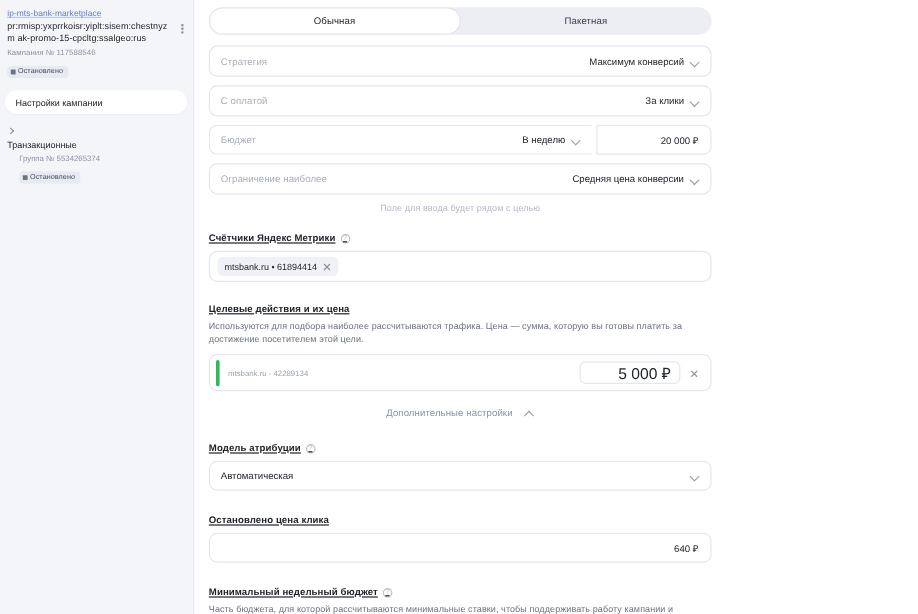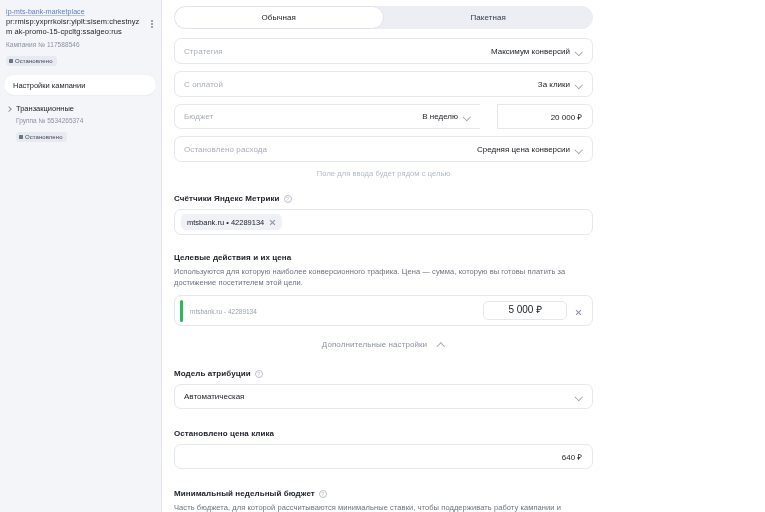--- a/index.html
+++ b/index.html
@@ -73,21 +73,21 @@
     height: 20px;
     background: #ffffff;
     border-radius: 10px;
     display: flex; align-items: center;
     padding: 0 9px;
     font-size: 7.5px;
     color: #21242b;
     box-shadow: 0 0.5px 1.5px rgba(20,30,60,0.06);
   }
   .group-block { padding: 9px 8px 0 6px; position: relative; }
-  .group-head { display: flex; align-items: flex-start; gap: 4px; }
+  .group-head { display: flex; align-items: flex-start; gap: 4px; flex-direction: column; }
   .chev-right {
     width: 6px; height: 6px;
     margin-top: 2px;
     flex: 0 0 6px;
     position: relative;
   }
   .chev-right::before{
     content:"";
     position:absolute; left:1px; top:0.5px;
     width:3.2px; height:3.2px;
@@ -169,21 +169,21 @@
     border-bottom:1px solid #9aa1b2;
     transform: rotate(-135deg);
   }
 
   
   .row-split {
     height: 25px;
     display: flex;
     align-items: center;
     margin-bottom: 7px;
-    gap: 17px;
+    gap: 4px;
   }
   .row-split .left-part {
     flex: 1 1 auto;
     height: 25px;
     border: 1px solid #e4e7ee;
     border-right: none;
     border-radius: 7px 0 0 7px;
     display: flex; align-items: center; padding: 0 9px;
   }
   .row-split .right-part {
@@ -205,20 +205,21 @@
     letter-spacing: 0.01em;
   }
 
   .section-label {
     font-size: 8px;
     color: #21242b;
     font-weight: bold;
     display: flex; align-items: center; gap: 4px;
     margin-bottom: 6px;
     letter-spacing: 0.01em;
+    text-decoration: underline;
   }
   .q-icon {
     width: 8px; height: 8px;
     border: 1px solid #b9bfcd; border-radius: 50%;
     font-size: 6px; line-height: 6.5px; text-align: center;
     color: #b9bfcd;
     font-weight: normal;
     display:inline-block;
   }
   .section-desc {
@@ -276,22 +277,22 @@
   }
   .goal-texts { flex: 1 1 auto; }
   .goal-title { font-size: 7.5px; color: #21242b; line-height: 10px; letter-spacing: 0.01em;}
   .goal-sub { font-size: 6.5px; color: #9aa1b2; line-height: 9px; margin-top: 1px; }
   .goal-price {
     flex: 0 0 84px;
     height: 19px;
     border: 1px solid #e4e7ee;
     border-radius: 5px;
     display: flex; justify-content: flex-end;
-    padding: 0 24px;
-    font-size: 10px;
+    padding: 0 7px;
+    font-size: 13px;
     color: #21242b;
     margin-right: 8px;
   }
   .goal-remove { flex: 0 0 9px; }
 
   .adv-toggle {
     display: flex; align-items: center; justify-content: center;
     gap: 10px;
     font-size: 8px;
     color: #8b92a4;
@@ -421,44 +422,44 @@
           <span>В неделю</span>
           <span class="chev-down"></span>
         </span>
       </div>
       <div class="right-part">
         <span>20 000 ₽</span>
       </div>
     </div>
 
     <div class="field-row">
-      <span class="field-label">Остановлено расхода</span>
+      <span class="field-label">Ограничение наиболее</span>
       <span class="field-value">
         <span>Средняя цена конверсии</span>
         <span class="chev-down"></span>
       </span>
     </div>
 
     <div class="hint-center">Поле для ввода будет рядом с целью</div>
 
     <div class="section-label">
       <span>Счётчики Яндекс Метрики</span>
       <span class="q-icon">?</span>
     </div>
     <div class="counters-box">
       <span class="chip">
-        <span>mtsbank.ru • 42289134</span>
+        <span>mtsbank.ru • 61894414</span>
         <span class="x-icon"></span>
       </span>
     </div>
 
     <div class="section-label">
       <span>Целевые действия и их цена</span>
     </div>
-    <div class="section-desc">Используются для которую наиболее конверсионного трафика. Цена — сумма, которую вы готовы платить за достижение посетителем этой цели.</div>
+    <div class="section-desc">Используются для подбора наиболее рассчитываются трафика. Цена — сумма, которую вы готовы платить за достижение посетителем этой цели.</div>
 
     <div class="goal-box">
       <span class="goal-accent"></span>
       <span class="goal-texts">
         <span class="goal-sub" style="display:block">mtsbank.ru - 42289134</span>
       </span>
       <span class="goal-price">
         <span>5 000 ₽</span>
       </span>
       <span class="goal-remove">

